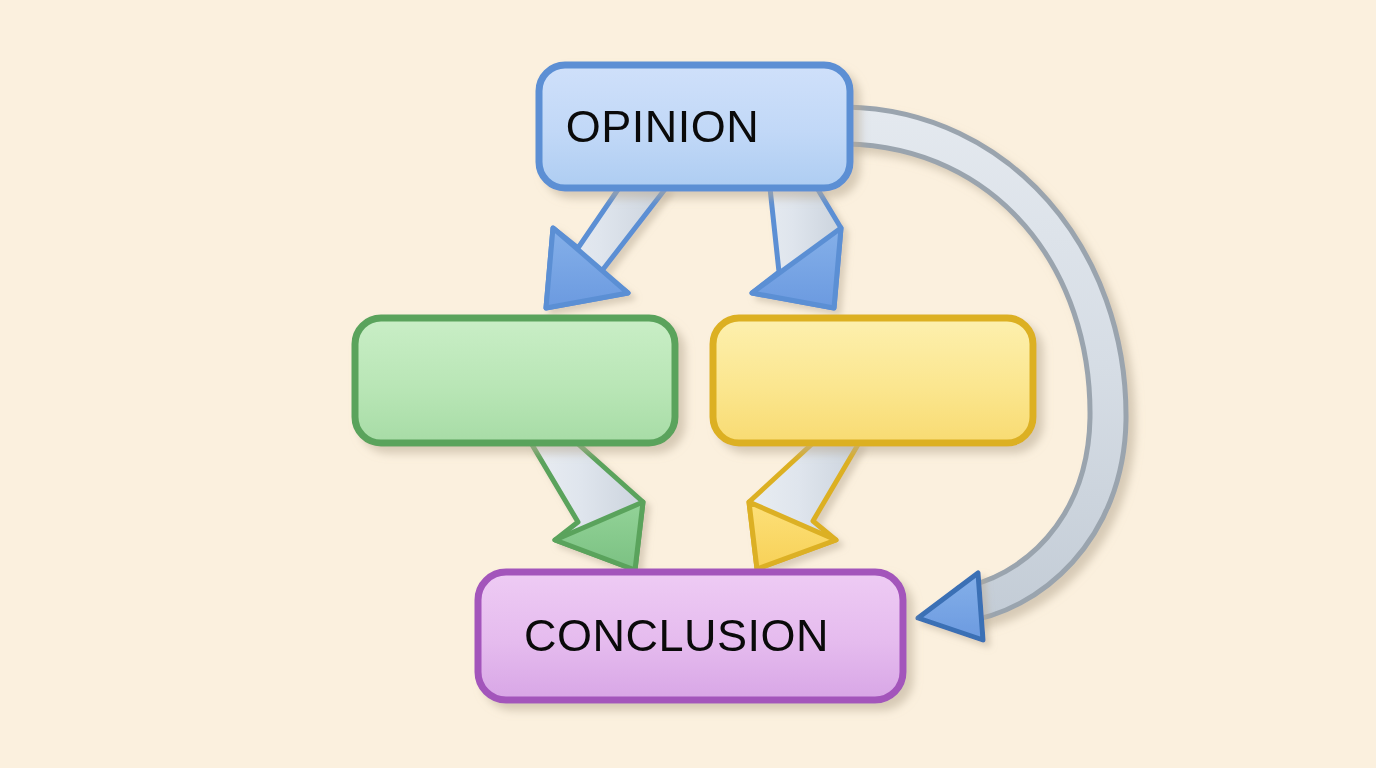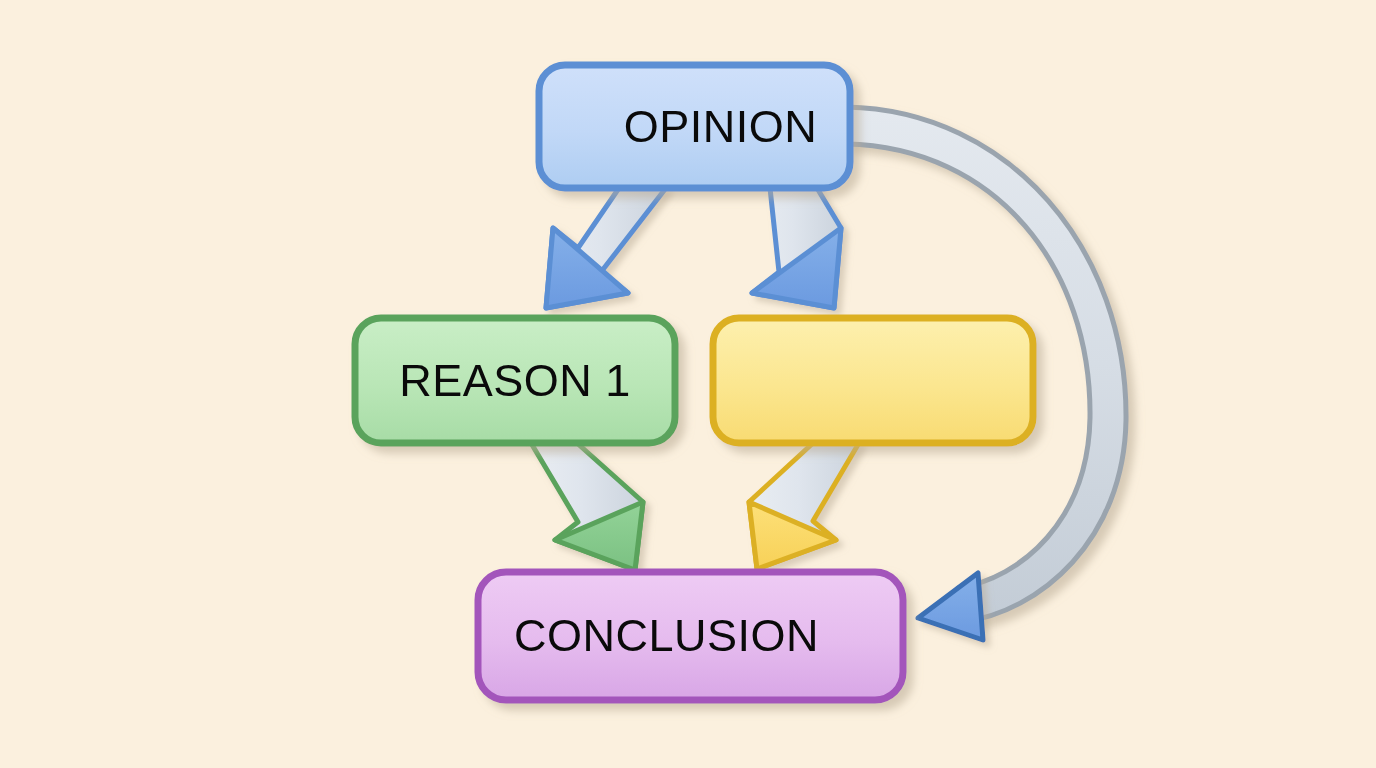--- a/index.html
+++ b/index.html
@@ -29,24 +29,24 @@
     display: flex;
     align-items: center;
     justify-content: center;
     color: #0a0a0a;
     font-family: "Liberation Sans", sans-serif;
     font-weight: 400;
     letter-spacing: 0.5px;
     white-space: nowrap;
     pointer-events: none;
   }
-  #label-opinion    { left: 565px; top: 65px;  width: 311px; height: 123px; font-size: 45px; }
+  #label-opinion    { left: 507px; top: 65px;  width: 311px; height: 123px; font-size: 45px; }
   #label-reason1    { left: 355px; top: 318px; width: 320px; height: 125px; font-size: 45px; }
   #label-reason2    { left: 713px; top: 318px; width: 320px; height: 125px; font-size: 45px; }
-  #label-conclusion { left: 454px; top: 572px; width: 425px; height: 128px; font-size: 45px; }
+  #label-conclusion { left: 464px; top: 572px; width: 425px; height: 128px; font-size: 45px; }
 </style>
 </head>
 <body>
 
 <div id="stage">
 
   <svg id="diagram-svg" viewBox="0 0 1376 768">
     <defs>
       <linearGradient id="gradBlue" x1="0" y1="0" x2="0" y2="1">
         <stop offset="0%" stop-color="#cfe0fa"></stop>
@@ -151,18 +151,17 @@
       <rect x="713" y="318" width="320" height="125" rx="26" ry="26" fill="url(#gradYellow)" stroke="#dcb024" stroke-width="7"></rect>
     </g>
 
     <g filter="url(#softShadow)">
       <rect x="478" y="572" width="425" height="128" rx="28" ry="28" fill="url(#gradPurple)" stroke="#a355bb" stroke-width="7"></rect>
     </g>
   </svg>
 
   <div class="node-label" id="label-opinion">OPINION</div>
 
-  <div class="node-label" id="label-reason1">REASON 1</div>
 
 
   <div class="node-label" id="label-conclusion">CONCLUSION</div>
 
 </div>
 
 </body></html>

